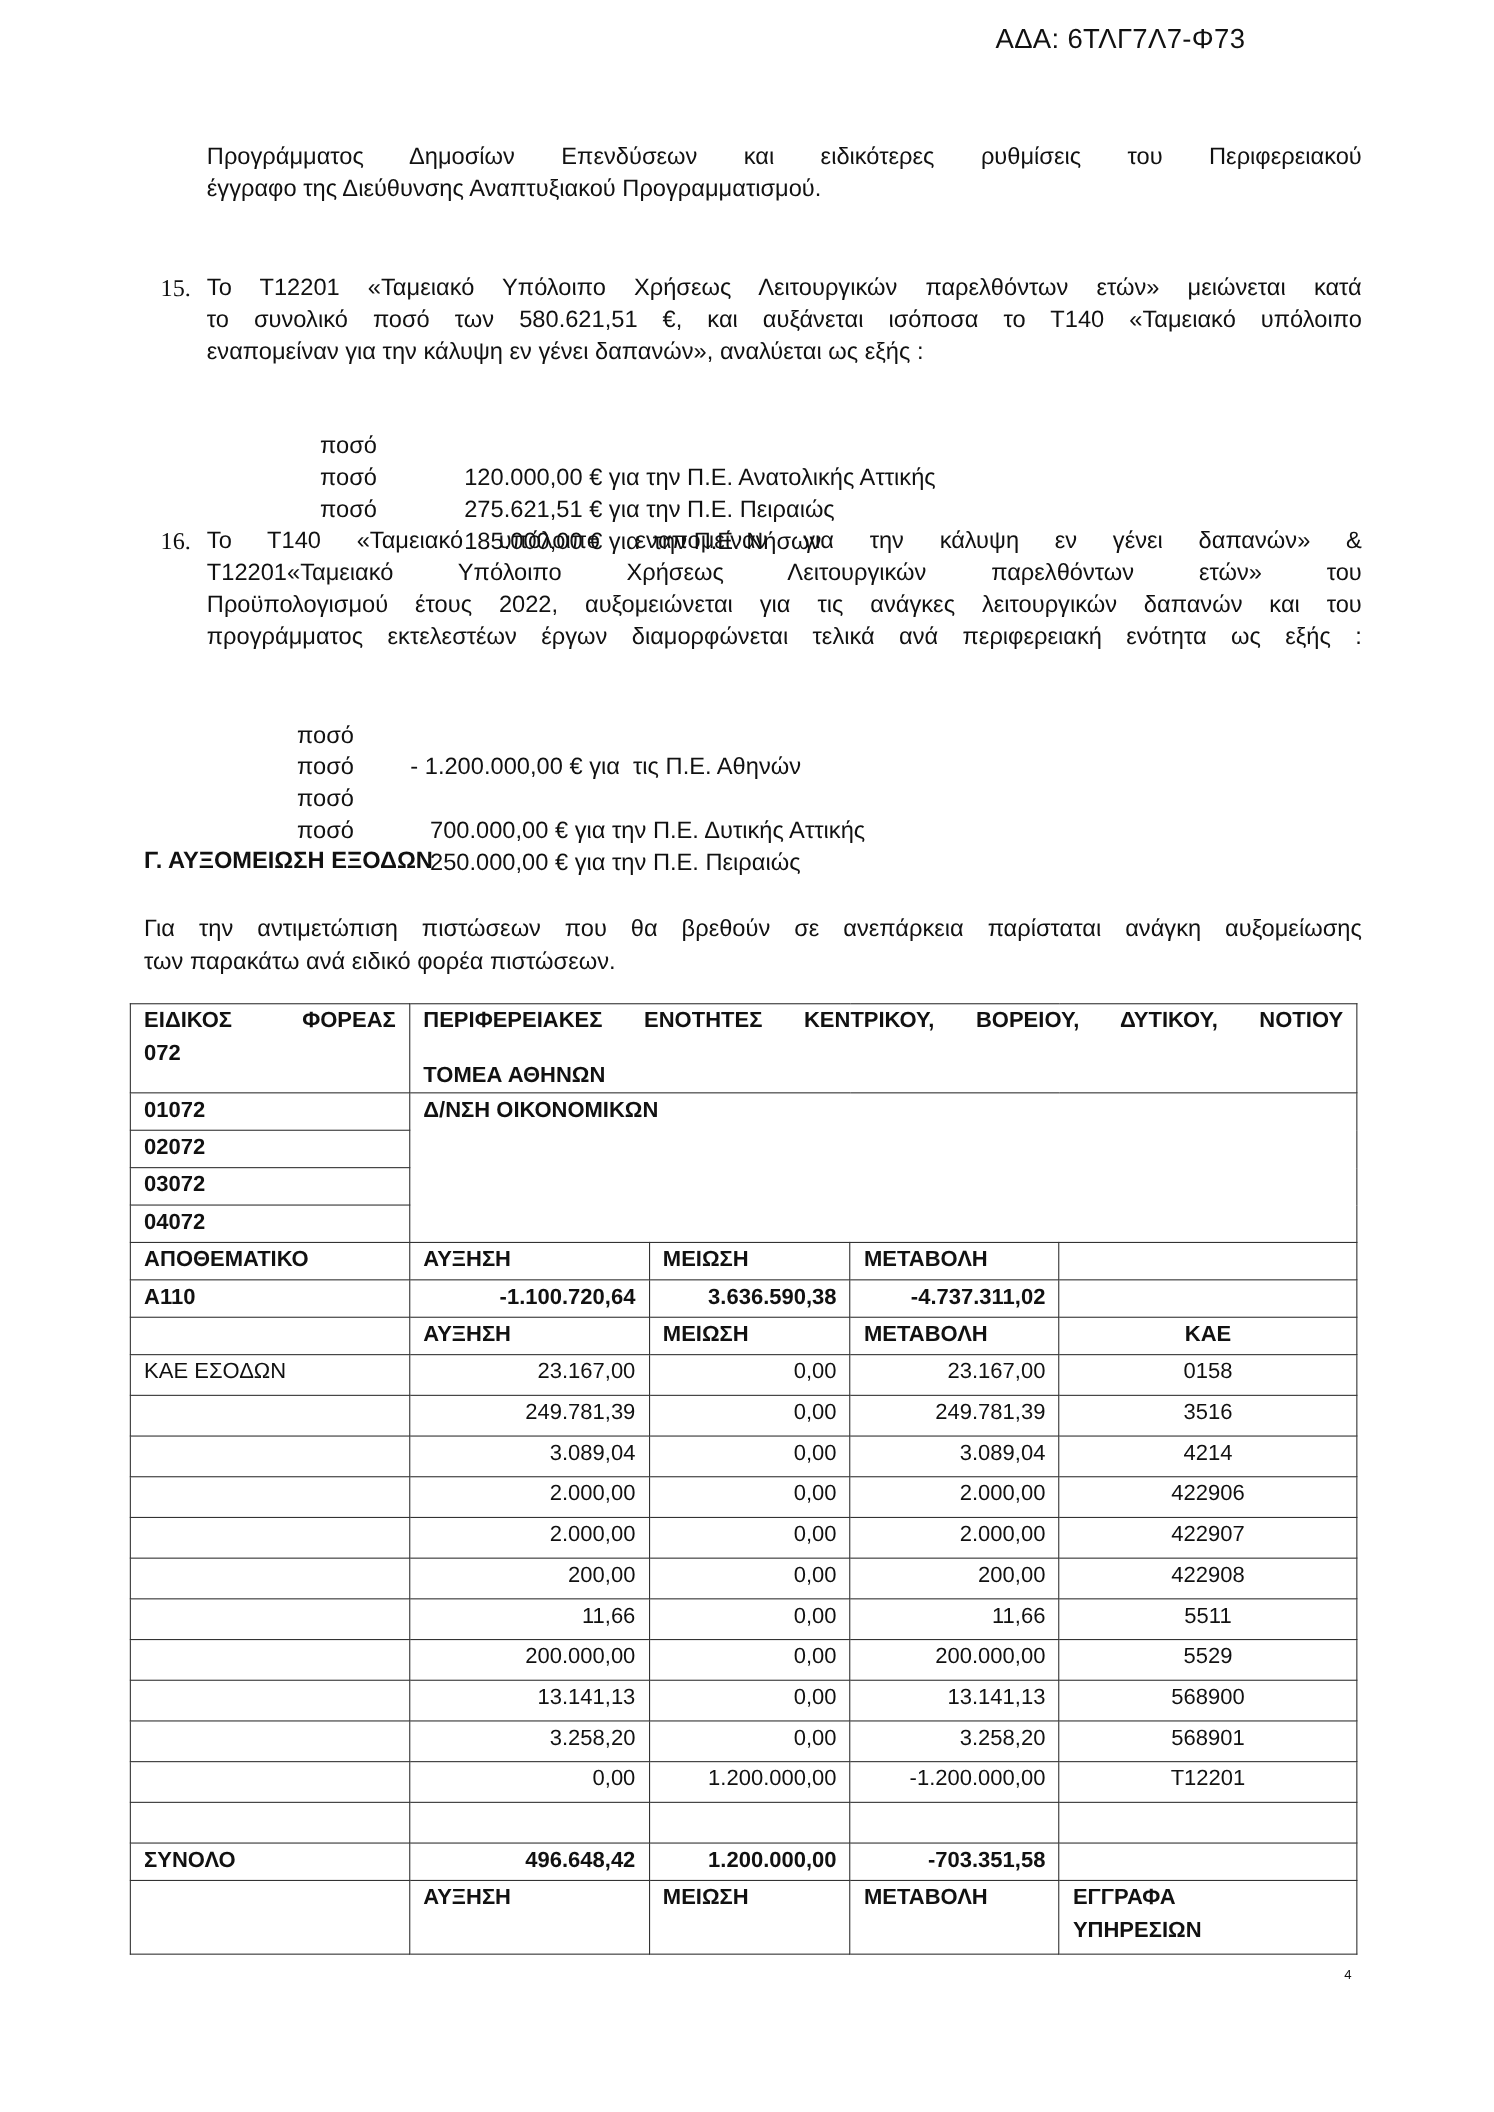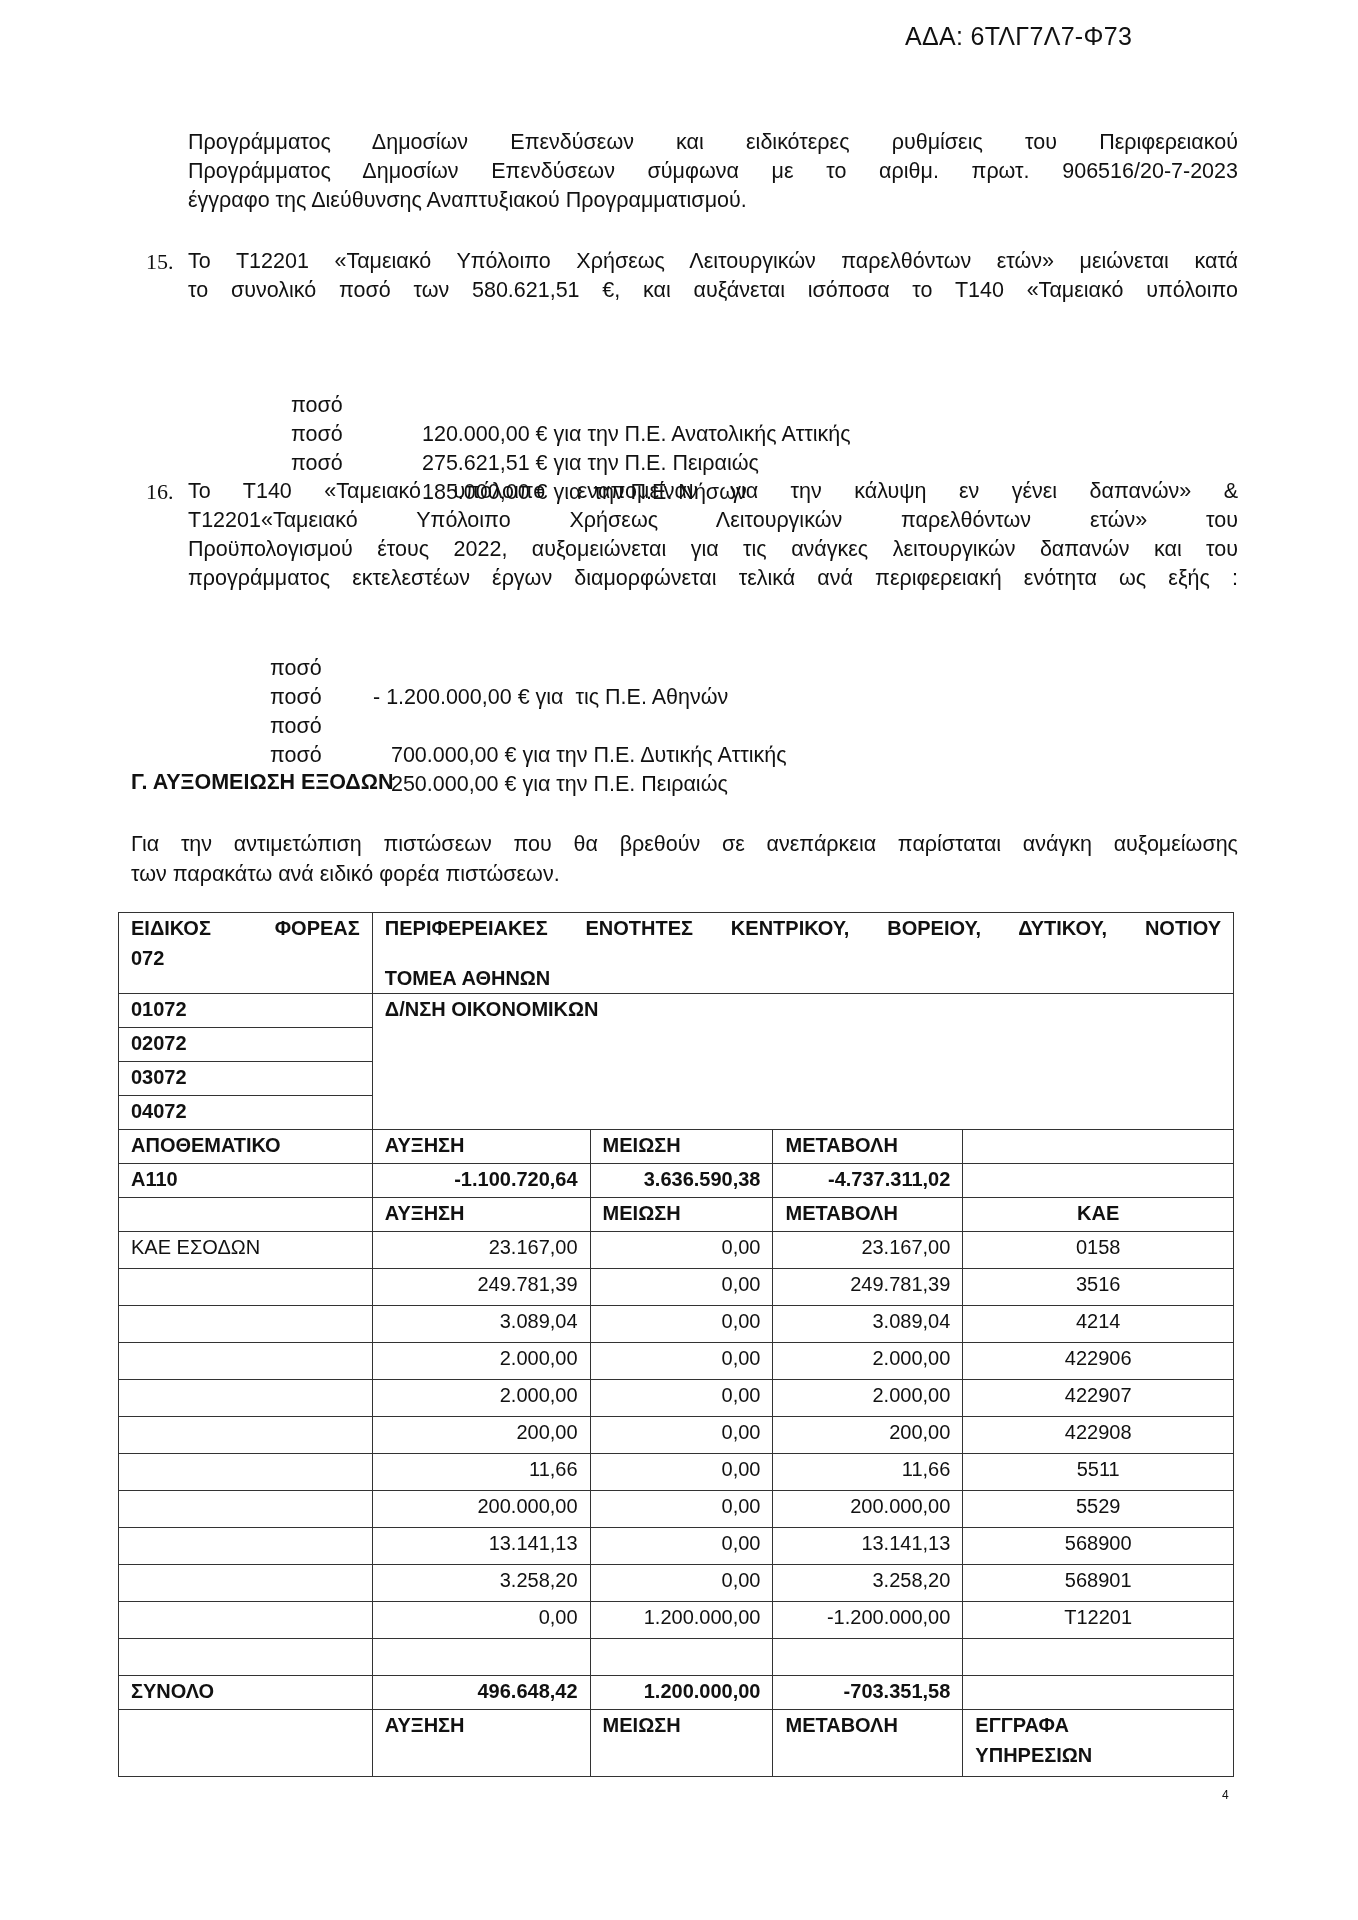--- a/index.html
+++ b/index.html
@@ -54,29 +54,29 @@
   .just-line { display: block; text-align: justify; text-align-last: justify; }
   .pageno { position: absolute; left: 1222px; top: 1788px; font-size: 12px; }
 </style>
 </head>
 <body>
 
 <div class="ada">ΑΔΑ: 6ΤΛΓ7Λ7-Φ73</div>
 
 <div class="para" style="top:128px;">
   <span class="just-line">Προγράμματος Δημοσίων Επενδύσεων και ειδικότερες ρυθμίσεις του Περιφερειακού</span>
-  <span class="just-line">Προγράμματος Δημοσίων Επενδύσεων σύμφωνα με το αριθμ. πρωτ. 906516/20-7-2023</span>
   <span style="display:block;">έγγραφο της Διεύθυνσης Αναπτυξιακού Προγραμματισμού.</span>
 </div>
 
 <div class="numbered" style="top:247px;">
   <span class="num">15.</span>
   <div class="body">
     <span class="line">Το Τ12201 «Ταμειακό Υπόλοιπο Χρήσεως Λειτουργικών παρελθόντων ετών» μειώνεται κατά</span>
     <span class="line">το συνολικό ποσό των 580.621,51 €, και  αυξάνεται ισόποσα το Τ140 «Ταμειακό υπόλοιπο</span>
+    <span class="line last">εναπομείναν για την κάλυψη εν γένει δαπανών», αναλύεται ως εξής :</span>
   </div>
 </div>
 
 <div class="amounts" style="left:291px; top:362px; width:800px;">
   <div class="row">
     <span class="lbl">ποσό</span>
     <span class="val" style="left:131px;">120.000,00 € για την Π.Ε. Ανατολικής Αττικής</span>
   </div>
   <div class="row">
     <span class="lbl">ποσό</span>

